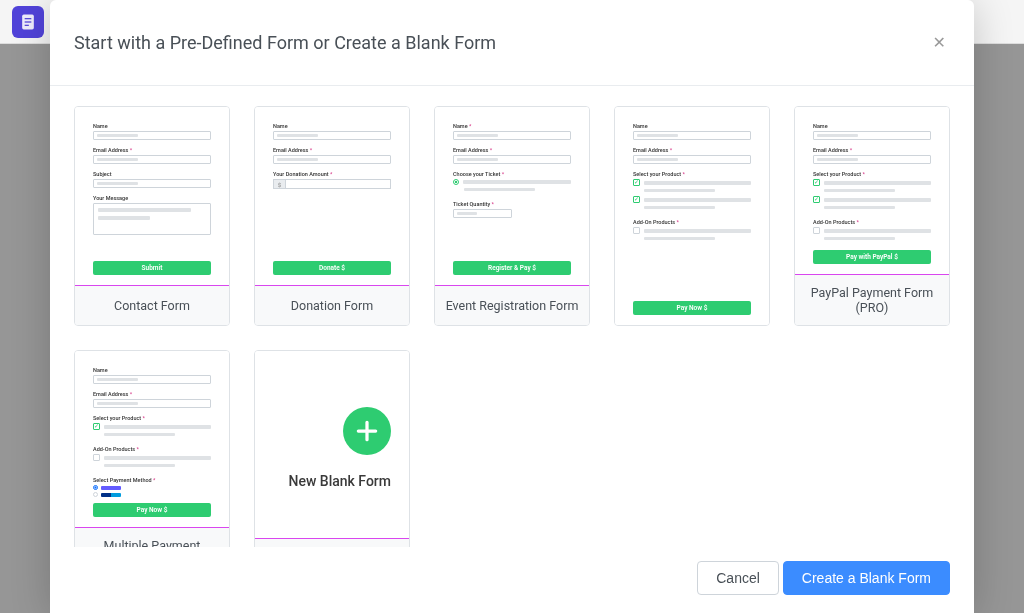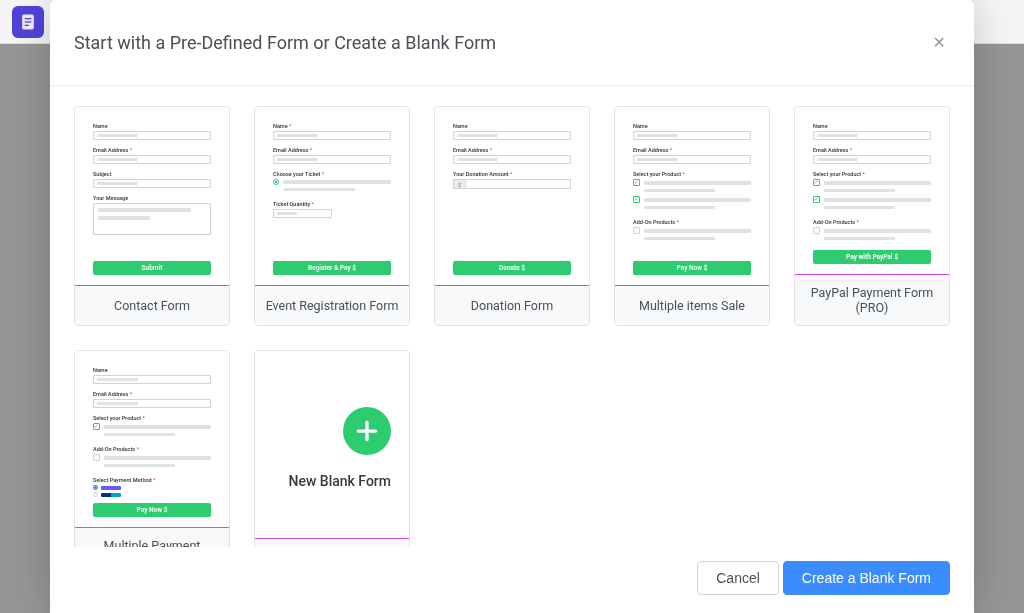--- a/index.html
+++ b/index.html
@@ -251,57 +251,57 @@
           <div class="mini-input"></div>
           <div class="mini-label">Your Message</div>
           <div class="mini-ta"></div>
           <div class="mini-btn">Submit</div>
         </div>
         <div class="tpl-footer">Contact Form</div>
       </div>
 
       <div class="tpl-card">
         <div class="tpl-preview">
-          <div class="mini-label mini-req">Name</div>
-          <div class="mini-input"></div>
-          <div class="mini-label mini-req">Email Address</div>
-          <div class="mini-input"></div>
-          <div class="mini-label mini-req">Choose your Ticket</div>
-          <div class="opt-group">
-            <div class="mini-radio-row">
-                <div class="mini-radio on"></div>
-                <div class="mini-opt-text"></div>
-              </div>
-            <div class="mini-opt-text sub"></div>
-          </div>
-          <div class="mini-label mini-req">Ticket Quantity</div>
-          <div class="mini-input short"></div>
-          <div class="mini-btn">Register &amp; Pay $</div>
-        </div>
-        <div class="tpl-footer">Event Registration Form</div>
-      </div>
-
-      <div class="tpl-card">
-        <div class="tpl-preview">
           <div class="mini-label">Name</div>
           <div class="mini-input"></div>
           <div class="mini-label mini-req">Email Address</div>
           <div class="mini-input"></div>
           <div class="mini-label mini-req">Your Donation Amount</div>
           <div class="mini-money">
             <div class="mini-money-sym">$</div>
             <div class="mini-money-val"></div>
           </div>
           <div class="mini-btn">Donate $</div>
         </div>
         <div class="tpl-footer">Donation Form</div>
       </div>
 
       <div class="tpl-card">
         <div class="tpl-preview">
+          <div class="mini-label mini-req">Name</div>
+          <div class="mini-input"></div>
+          <div class="mini-label mini-req">Email Address</div>
+          <div class="mini-input"></div>
+          <div class="mini-label mini-req">Choose your Ticket</div>
+          <div class="opt-group">
+            <div class="mini-radio-row">
+                <div class="mini-radio on"></div>
+                <div class="mini-opt-text"></div>
+              </div>
+            <div class="mini-opt-text sub"></div>
+          </div>
+          <div class="mini-label mini-req">Ticket Quantity</div>
+          <div class="mini-input short"></div>
+          <div class="mini-btn">Register &amp; Pay $</div>
+        </div>
+        <div class="tpl-footer">Event Registration Form</div>
+      </div>
+
+      <div class="tpl-card">
+        <div class="tpl-preview">
           <div class="mini-label">Name</div>
           <div class="mini-input"></div>
           <div class="mini-label mini-req">Email Address</div>
           <div class="mini-input"></div>
           <div class="mini-label mini-req">Select your Product</div>
           <div class="opt-group">
             <div class="mini-check-row">
                 <div class="mini-check on"></div>
                 <div class="mini-opt-text"></div>
               </div>
@@ -315,21 +315,20 @@
           <div class="mini-label mini-req">Add-On Products</div>
           <div class="opt-group">
             <div class="mini-check-row">
                 <div class="mini-check"></div>
                 <div class="mini-opt-text"></div>
               </div>
             <div class="mini-opt-text sub"></div>
           </div>
           <div class="mini-btn">Pay Now $</div>
         </div>
-        <div class="tpl-footer">Multiple items Sale</div>
       </div>
 
       <div class="tpl-card">
         <div class="tpl-preview">
           <div class="mini-label">Name</div>
           <div class="mini-input"></div>
           <div class="mini-label mini-req">Email Address</div>
           <div class="mini-input"></div>
           <div class="mini-label mini-req">Select your Product</div>
           <div class="opt-group">

